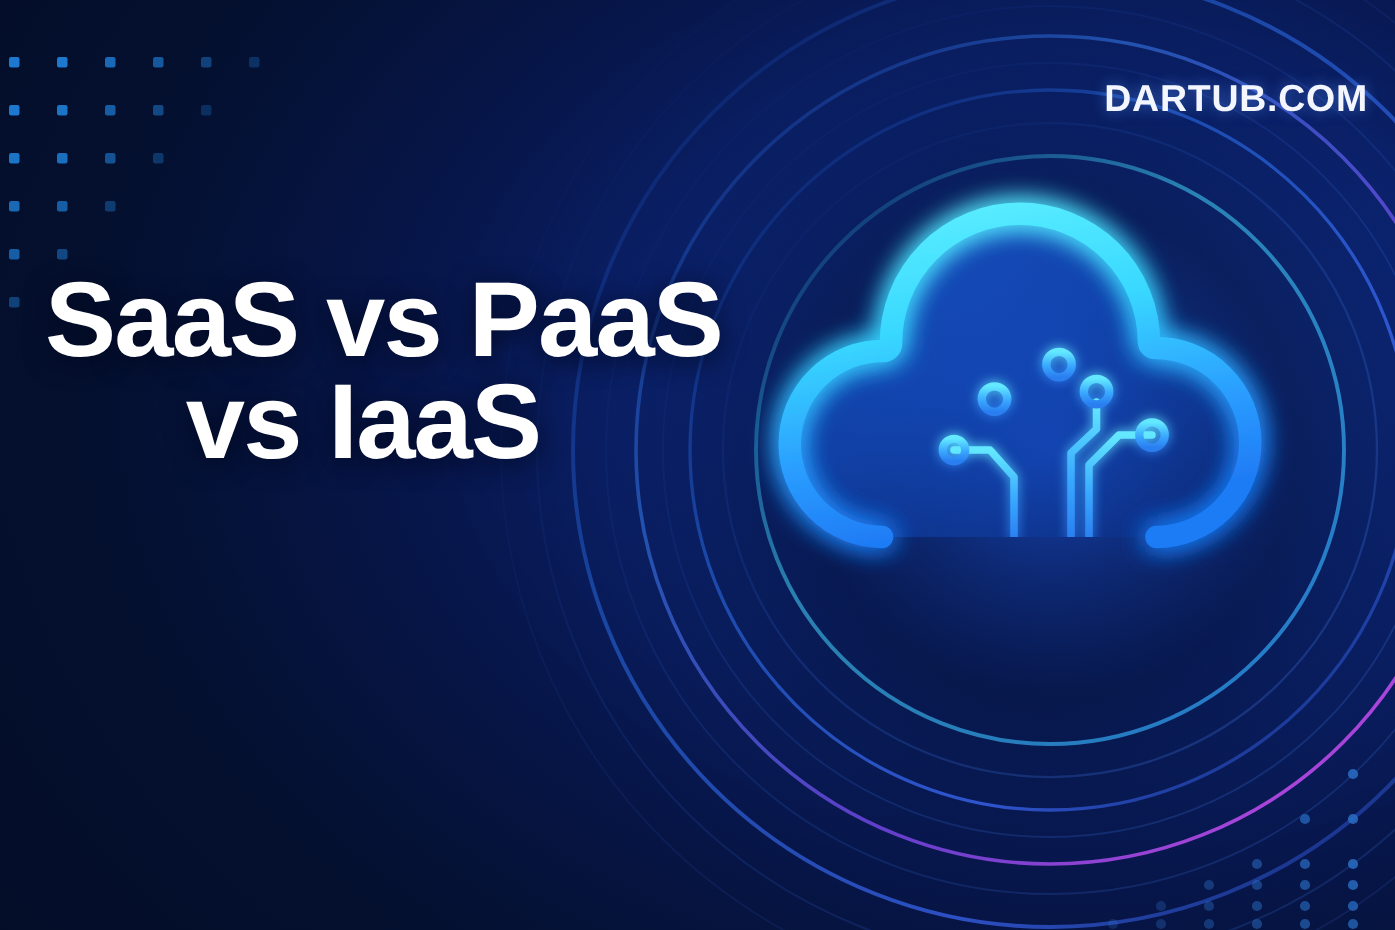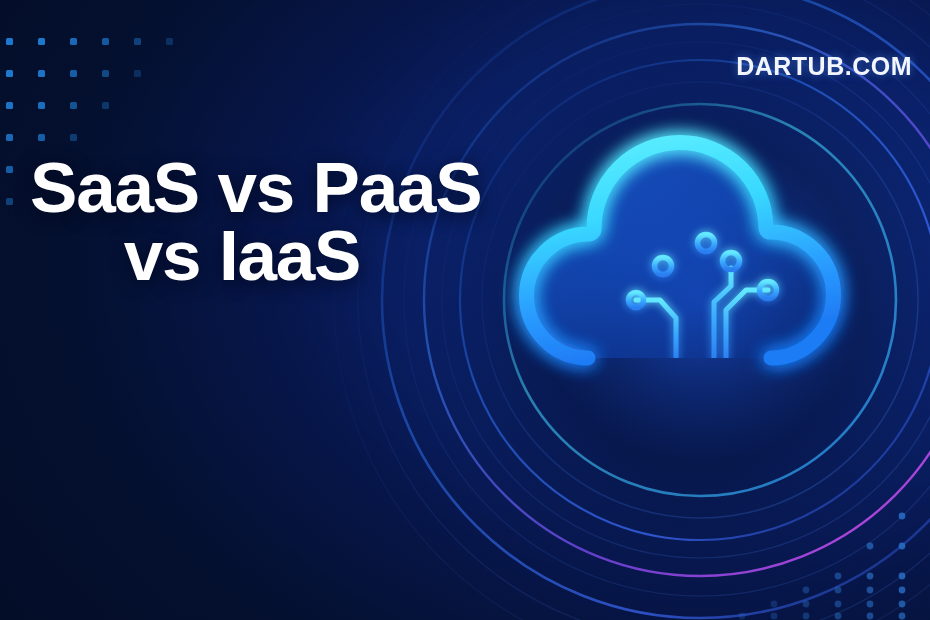--- a/index.html
+++ b/index.html
@@ -14,21 +14,21 @@
 
   
   #watermark{
     position:absolute;right:18px;top:52px;
     font-size:25px;font-weight:700;letter-spacing:.5px;color:#f3f6ff;
     text-shadow:0 0 9px rgba(90,150,255,.55);
     z-index:9;
     text-align:center;
   }
   #headline{
-    position:absolute;left:30px;top:154px;width:480px;z-index:9;
+    position:absolute;left:30px;top:180px;width:480px;z-index:9;
     color:#ffffff;font-size:71px;font-weight:700;line-height:.96;
     letter-spacing:-1.2px;
     text-shadow:0 3px 18px rgba(2,8,30,.9);
   }
   #headline .l1{display:block;text-align:left;}
   #headline .l2{display:block;text-align:center;padding-right:56px;}
   #subtitle{
     position:absolute;left:28px;top:352px;width:486px;z-index:9;
     color:#ffffff;font-size:35px;font-weight:700;line-height:1.18;
     text-align:center;letter-spacing:.3px;

